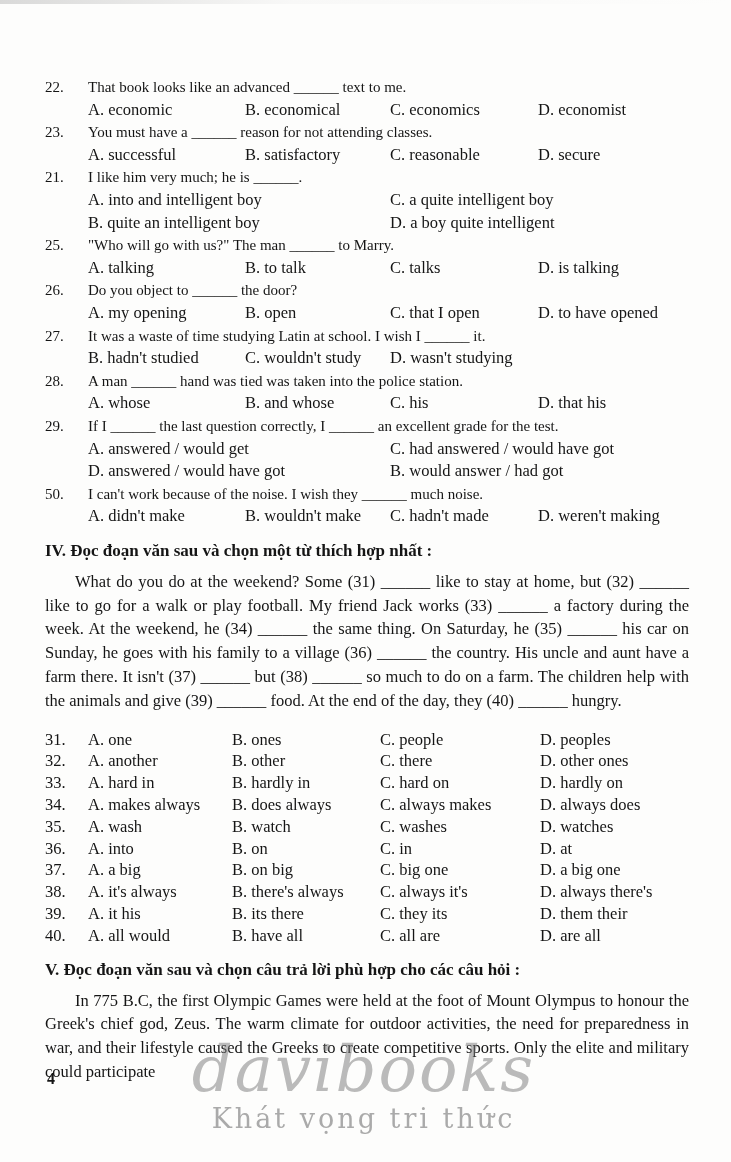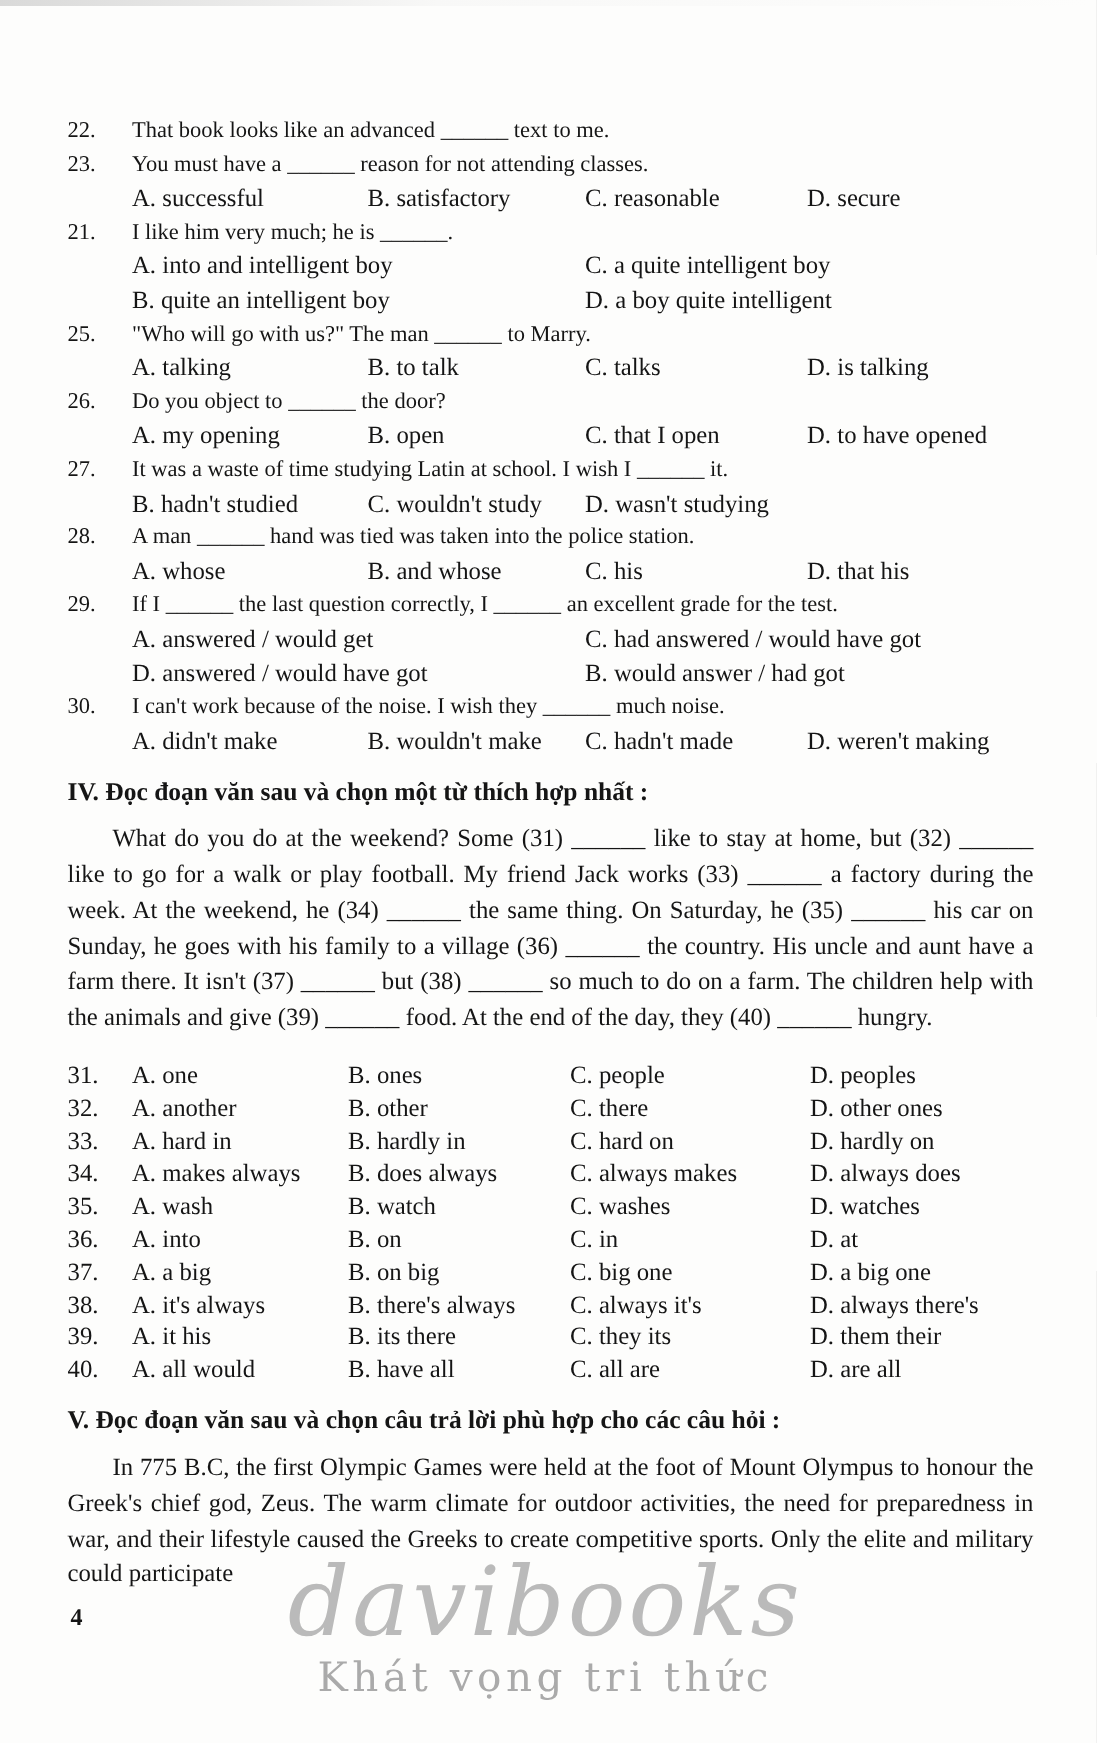--- a/index.html
+++ b/index.html
@@ -95,20 +95,26 @@
 <div class="page">
   <div class="scan-edge"></div>
 
   <div class="content">
     <div id="questions-block">
         <div class="q">
           <div class="q-line">
             <span class="q-num">22.</span>
             <span class="q-text">That book looks like an advanced ______ text to me.</span>
           </div>
+          <div class="opts four">
+            <span class="opt">A. economic</span>
+            <span class="opt">B. economical</span>
+            <span class="opt">C. economics</span>
+            <span class="opt">D. economist</span>
+          </div>
         </div>
         <div class="q">
           <div class="q-line">
             <span class="q-num">23.</span>
             <span class="q-text">You must have a ______ reason for not attending classes.</span>
           </div>
           <div class="opts four">
             <span class="opt">A. successful</span>
             <span class="opt">B. satisfactory</span>
             <span class="opt">C. reasonable</span>
@@ -185,21 +191,21 @@
             <span class="opt">A. answered / would get</span>
             <span class="opt">C. had answered / would have got</span>
           </div>
           <div class="opts two">
             <span class="opt">D. answered / would have got</span>
             <span class="opt">B. would answer / had got</span>
           </div>
         </div>
         <div class="q">
           <div class="q-line">
-            <span class="q-num">30.</span>
+            <span class="q-num">50.</span>
             <span class="q-text">I can't work because of the noise. I wish they ______ much noise.</span>
           </div>
           <div class="opts four">
             <span class="opt">A. didn't make</span>
             <span class="opt">B. wouldn't make</span>
             <span class="opt">C. hadn't made</span>
             <span class="opt">D. weren't making</span>
           </div>
         </div>
       </div>

